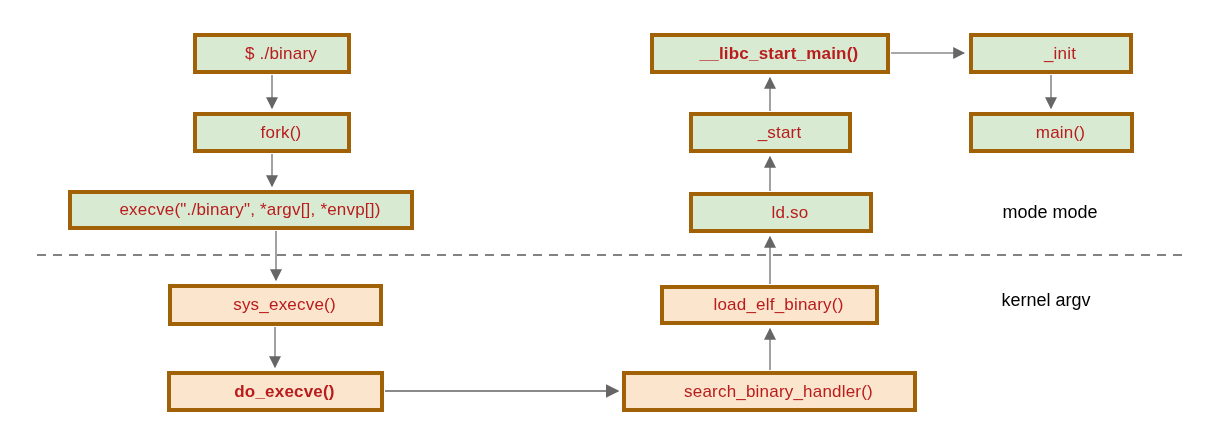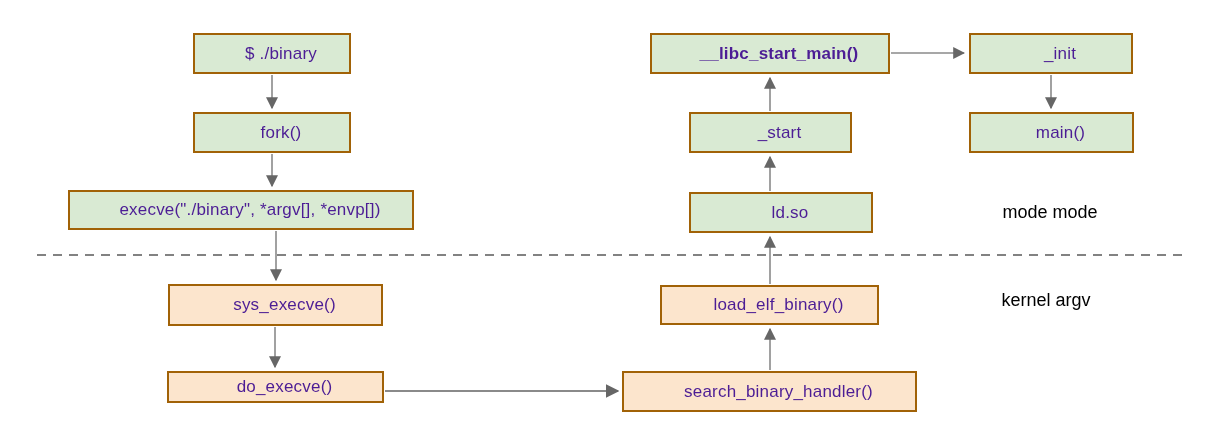--- a/index.html
+++ b/index.html
@@ -19,47 +19,47 @@
     position: absolute;
     left: 0;
     top: 0;
     width: 1221px;
     height: 444px;
     z-index: 1;
   }
   .node {
     position: absolute;
     box-sizing: border-box;
-    border: 2px solid #a16207;
+    border: 4px solid #a16207;
     display: flex;
     align-items: center;
     justify-content: center;
     font-size: 17px;
-    color: #4c1d95;
+    color: #b91c1c;
     white-space: nowrap;
     z-index: 2;
     letter-spacing: 0.2px;
     padding-left: 18px;
   }
   .node.user-mode { background: #d9ead3; }
   .node.kernel-mode { background: #fce5cd; }
   .mode-label {
     position: absolute;
     transform: translate(-50%, -50%);
     font-size: 18px;
     color: #000000;
     white-space: nowrap;
     z-index: 2;
   }
   
   #node-run-binary            { left: 193px; top: 33px;  width: 158px; height: 41px; }
   #node-fork                  { left: 193px; top: 112px; width: 158px; height: 41px; }
   #node-execve                { left: 68px;  top: 190px; width: 346px; height: 40px; }
   #node-sys-execve            { left: 168px; top: 284px; width: 215px; height: 42px; }
-  #node-do-execve             { left: 167px; top: 371px; width: 217px; height: 32px; }
+  #node-do-execve             { left: 167px; top: 371px; width: 217px; height: 41px; font-weight: bold; }
   #node-search-binary-handler { left: 622px; top: 371px; width: 295px; height: 41px; }
   #node-load-elf-binary       { left: 660px; top: 285px; width: 219px; height: 40px; }
   #node-ld-so                 { left: 689px; top: 192px; width: 184px; height: 41px; }
   #node-start                 { left: 689px; top: 112px; width: 163px; height: 41px; }
   #node-libc-start-main       { left: 650px; top: 33px;  width: 240px; height: 41px; font-weight: bold; }
   #node-init                  { left: 969px; top: 33px;  width: 164px; height: 41px; }
   #node-main                  { left: 969px; top: 112px; width: 165px; height: 41px; }
   #label-user-mode   { left: 1050px; top: 212px; }
   #label-kernel-mode { left: 1046px; top: 300px; }
 </style>

